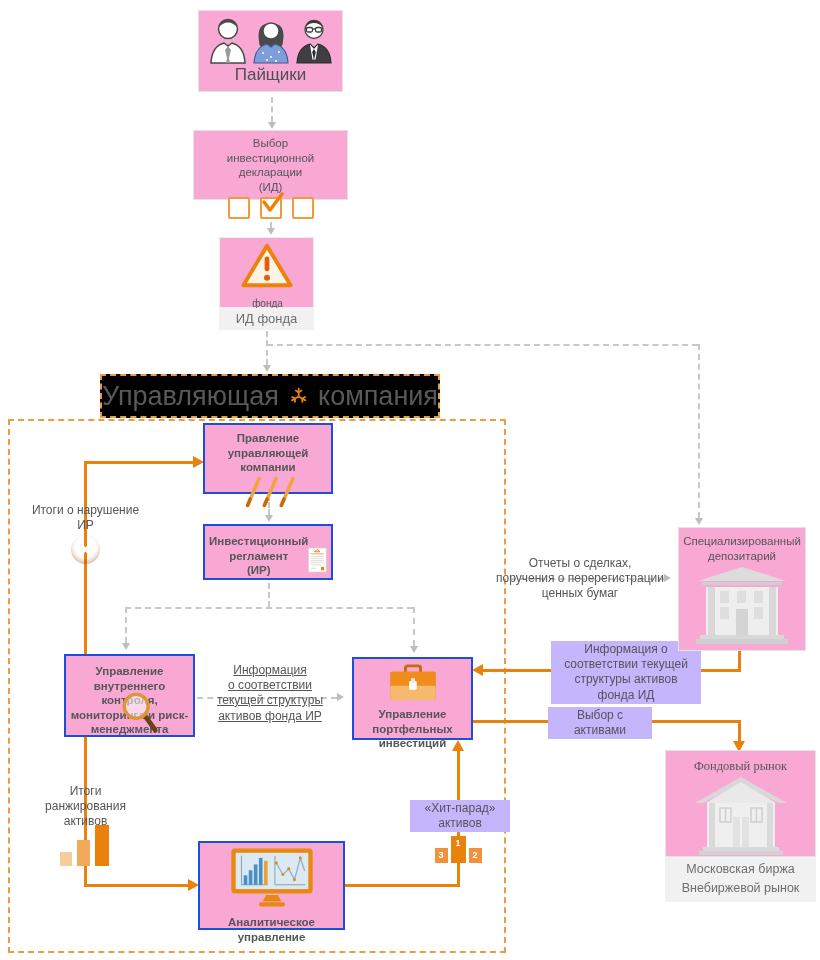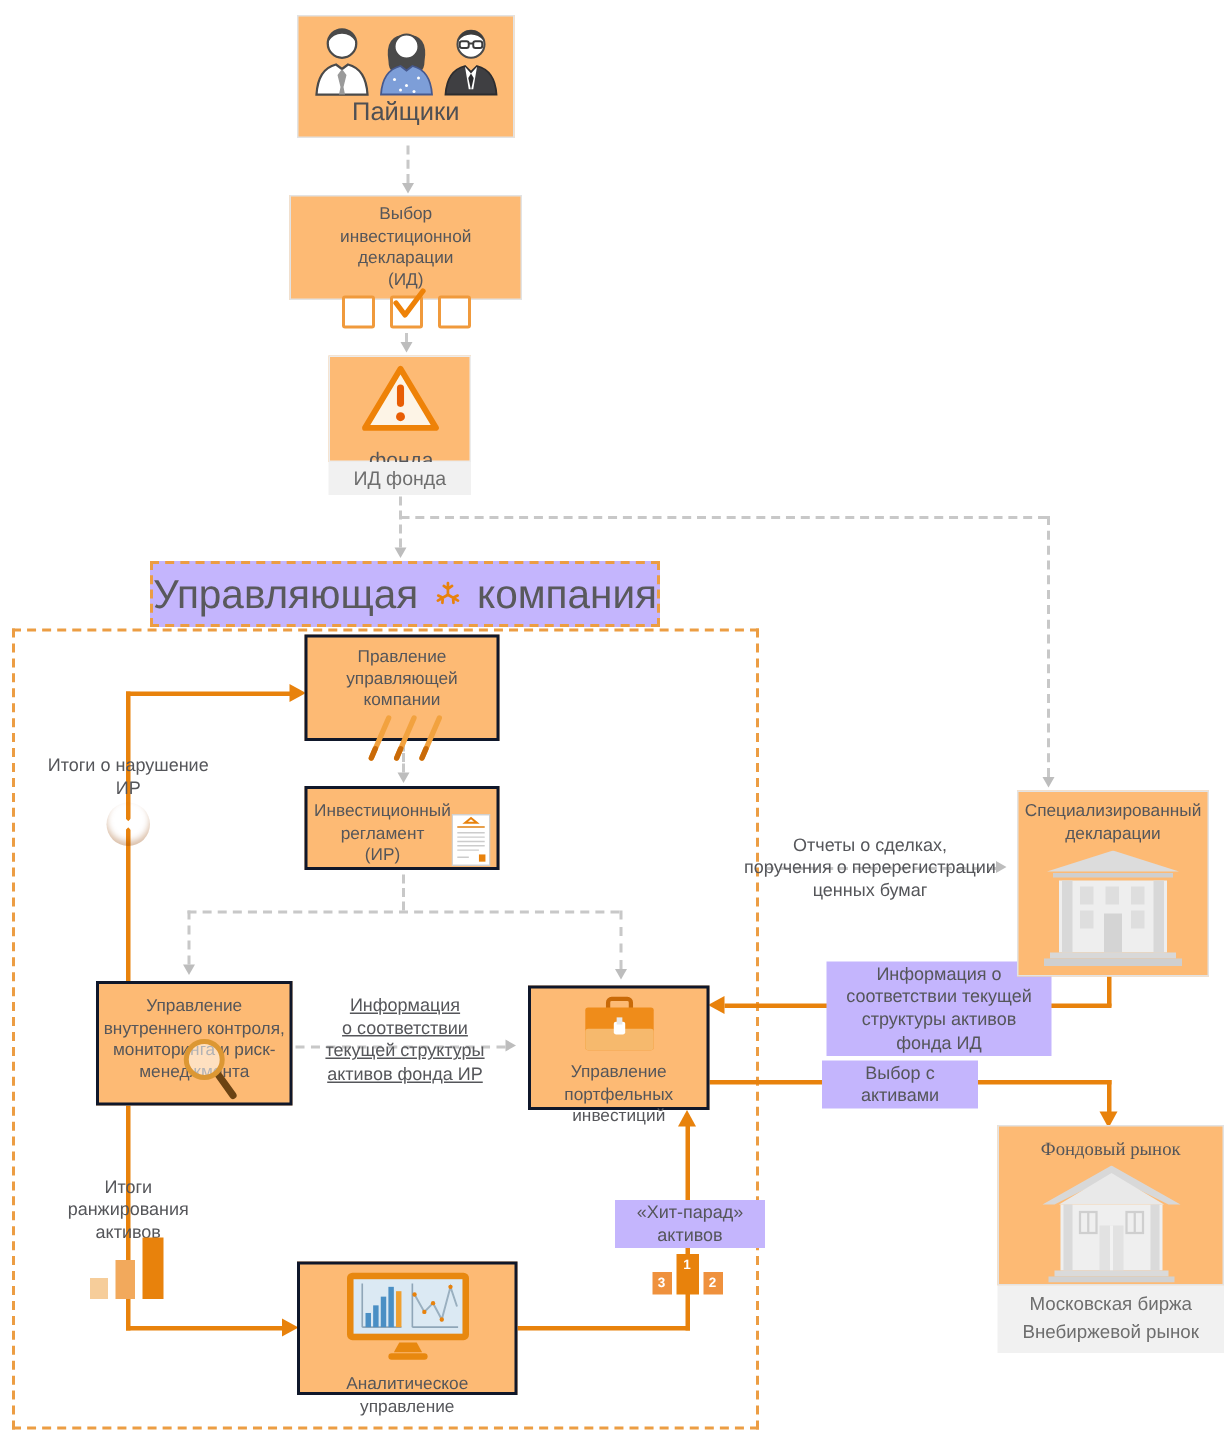--- a/index.html
+++ b/index.html
@@ -2,24 +2,24 @@
 <html><head>
 <meta charset="utf-8">
 <style>
   html,body { margin:0; padding:0; background:#fff; }
   .stage {
     position:relative; width:820px; height:960px; overflow:hidden;
     font-family:"Liberation Sans", sans-serif; background:#fff;
   }
   .abs { position:absolute; box-sizing:border-box; }
   
-  .box { position:absolute; box-sizing:border-box; background:#fdba74; }
-  .node-o { border:2px solid #0f172a; z-index:3; }
+  .box { position:absolute; box-sizing:border-box; background:#f9a8d4; }
+  .node-o { border:2px solid #1d4ed8; z-index:3;font-weight:bold; }
   .node-g { border:1px solid #e3e3e3; z-index:3; }
-  .dash-o { border:2px dashed #ec9d43; background:#c4b5fd; z-index:3; }
+  .dash-o { border:2px dashed #ec9d43; background:#000000; z-index:3; }
   .lbl { white-space:pre-line; text-align:center; color:#55565a; font-size:12px; line-height:1.27; }
   .flt { position:absolute; z-index:2; }
   .caption { position:absolute; background:#f1f1f1; color:#6e6e6e; text-align:center; white-space:pre-line; z-index:3; }
   
   .gdv { position:absolute; width:0; border-left:2px dashed #c8c8c8; z-index:1; }
   .gdh { position:absolute; height:0; border-top:2px dashed #c8c8c8; z-index:1; }
   .ov  { position:absolute; width:3px; background:#e8820c; z-index:1; }
   .oh  { position:absolute; height:3px; background:#e8820c; z-index:1; }
   .arr { position:absolute; width:0; height:0; z-index:1; }
   .gad { border-left:4px solid transparent; border-right:4px solid transparent; border-top:7px solid #bdbdbd; }
@@ -195,21 +195,21 @@
 
   <div class="box" style="left:219px; top:237px; width:95px; height:71px; border:1px solid #ececec; z-index:3;">
     <div class="abs" style="left:19px; top:3px;">
       <svg width="56" height="50" viewBox="0 0 64 56">
         <path d="M32 5 L59 50 H5 Z" fill="#fdf4e6" stroke="#ee8208" stroke-width="4.5" stroke-linejoin="round"></path>
         <rect x="29.3" y="17" width="5.4" height="17" rx="2.7" fill="#e85d04"></rect>
         <circle cx="32" cy="41.5" r="3.4" fill="#e85d04"></circle>
       </svg>
     </div>
     <div class="lbl abs" style="left:0; top:47px; width:95px; font-size:15px;margin-top:24px;">Правила</div>
-    <div class="lbl abs" style="left:0; top:60px; width:95px; font-size:14px;">фонда</div>
+    <div class="lbl abs" style="left:0; top:60px; width:95px; font-size:10px;">фонда</div>
   </div>
   <div class="caption" style="left:219px; top:308px; width:95px; height:22px; font-size:13px; line-height:22px;">ИД фонда</div>
 
   <div class="box dash-o" style="left:100px; top:374px; width:340px; height:44px;">
     <div class="title-row">
       <span>Управляющая</span>
       <svg width="25" height="25" viewBox="0 0 26 26">
         <g fill="none" stroke="#e8820c" stroke-width="2.2" stroke-linecap="round">
           <g>
               <path d="M13 13 V3.5 M13 8.2 l-3.4-2.4 M13 8.2 l3.4-2.4"></path>
@@ -317,21 +317,21 @@
           </g>
         <path d="M50 66 h16 l5 9 h-26 z" fill="#e8880f"></path>
         <rect x="40" y="76" width="36" height="6" rx="3" fill="#e8880f"></rect>
       </svg>
     </div>
     <div class="lbl" style="font-size:11.5px; margin-top:3px;">Аналитическое управление</div>
   </div>
 
   <div class="box node-g" style="left:678px; top:527px; width:128px; height:124px; padding-top:6px;">
     <div class="lbl" style="font-size:11.5px;">Специализированный
-декларации</div>
+депозитарий</div>
     <div style="text-align:center; margin-top:4px;">
       <svg width="92" height="80" viewBox="0 0 92 80">
         <polygon points="46,0 90,14 2,14" fill="#dcdcdc"></polygon>
         <rect x="6" y="15" width="80" height="3" fill="#cfcfcf"></rect>
         <rect x="10" y="20" width="72" height="48" fill="#eeeeee"></rect>
         <g fill="#d8d8d8">
             <rect x="12" y="20" width="7" height="48"></rect>
             <rect x="73" y="20" width="7" height="48"></rect>
           </g>
         <g fill="#dedede">

